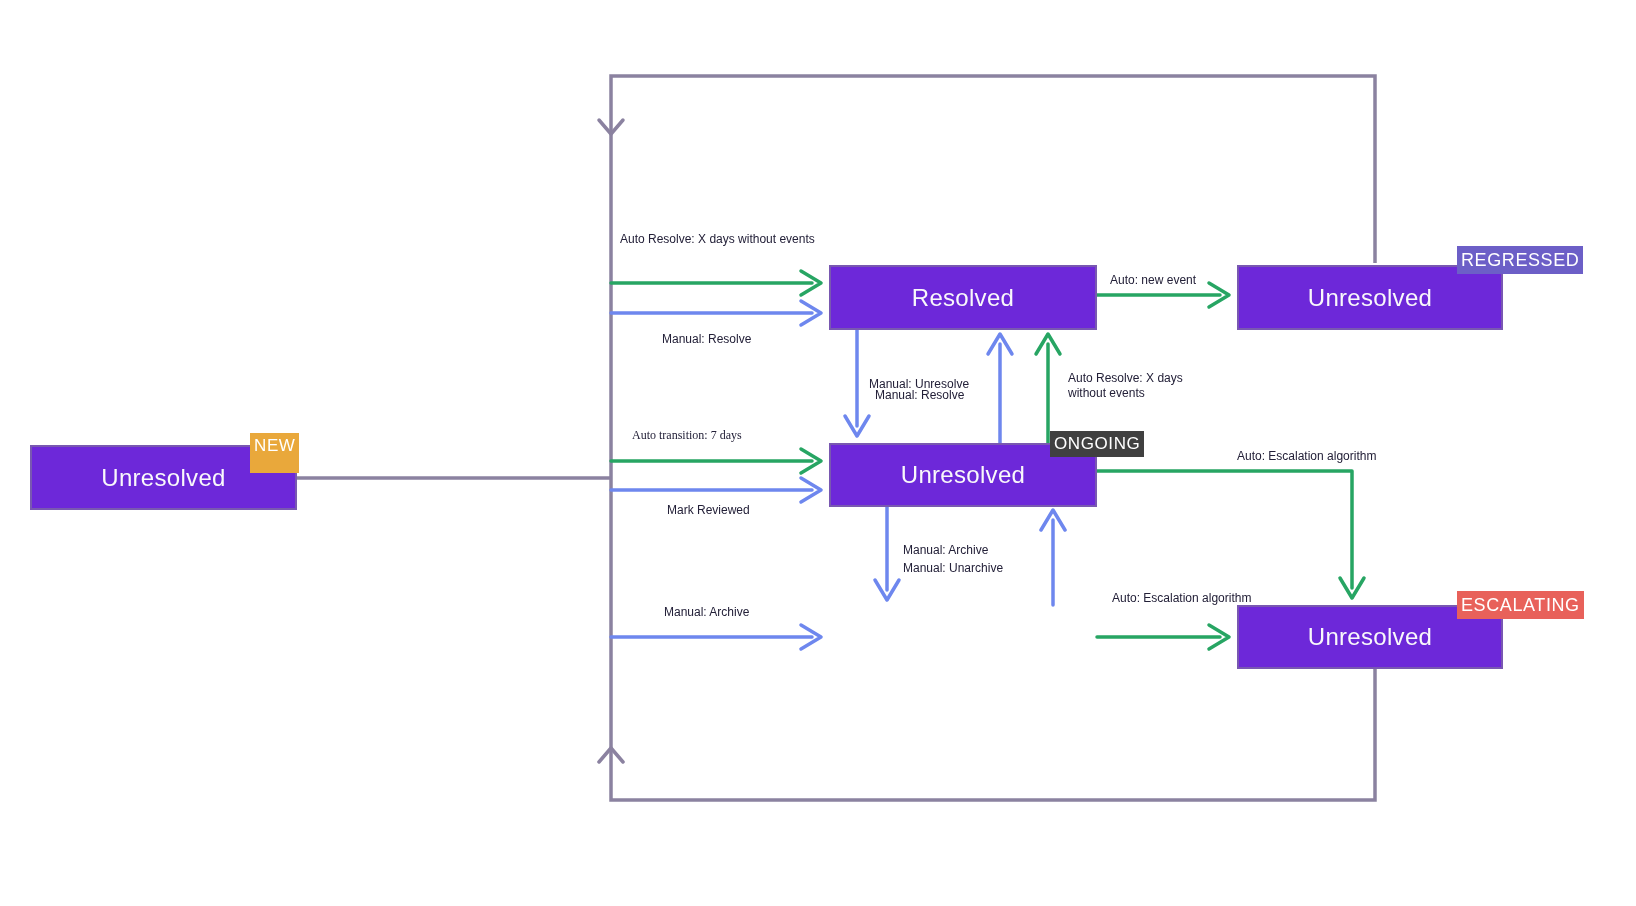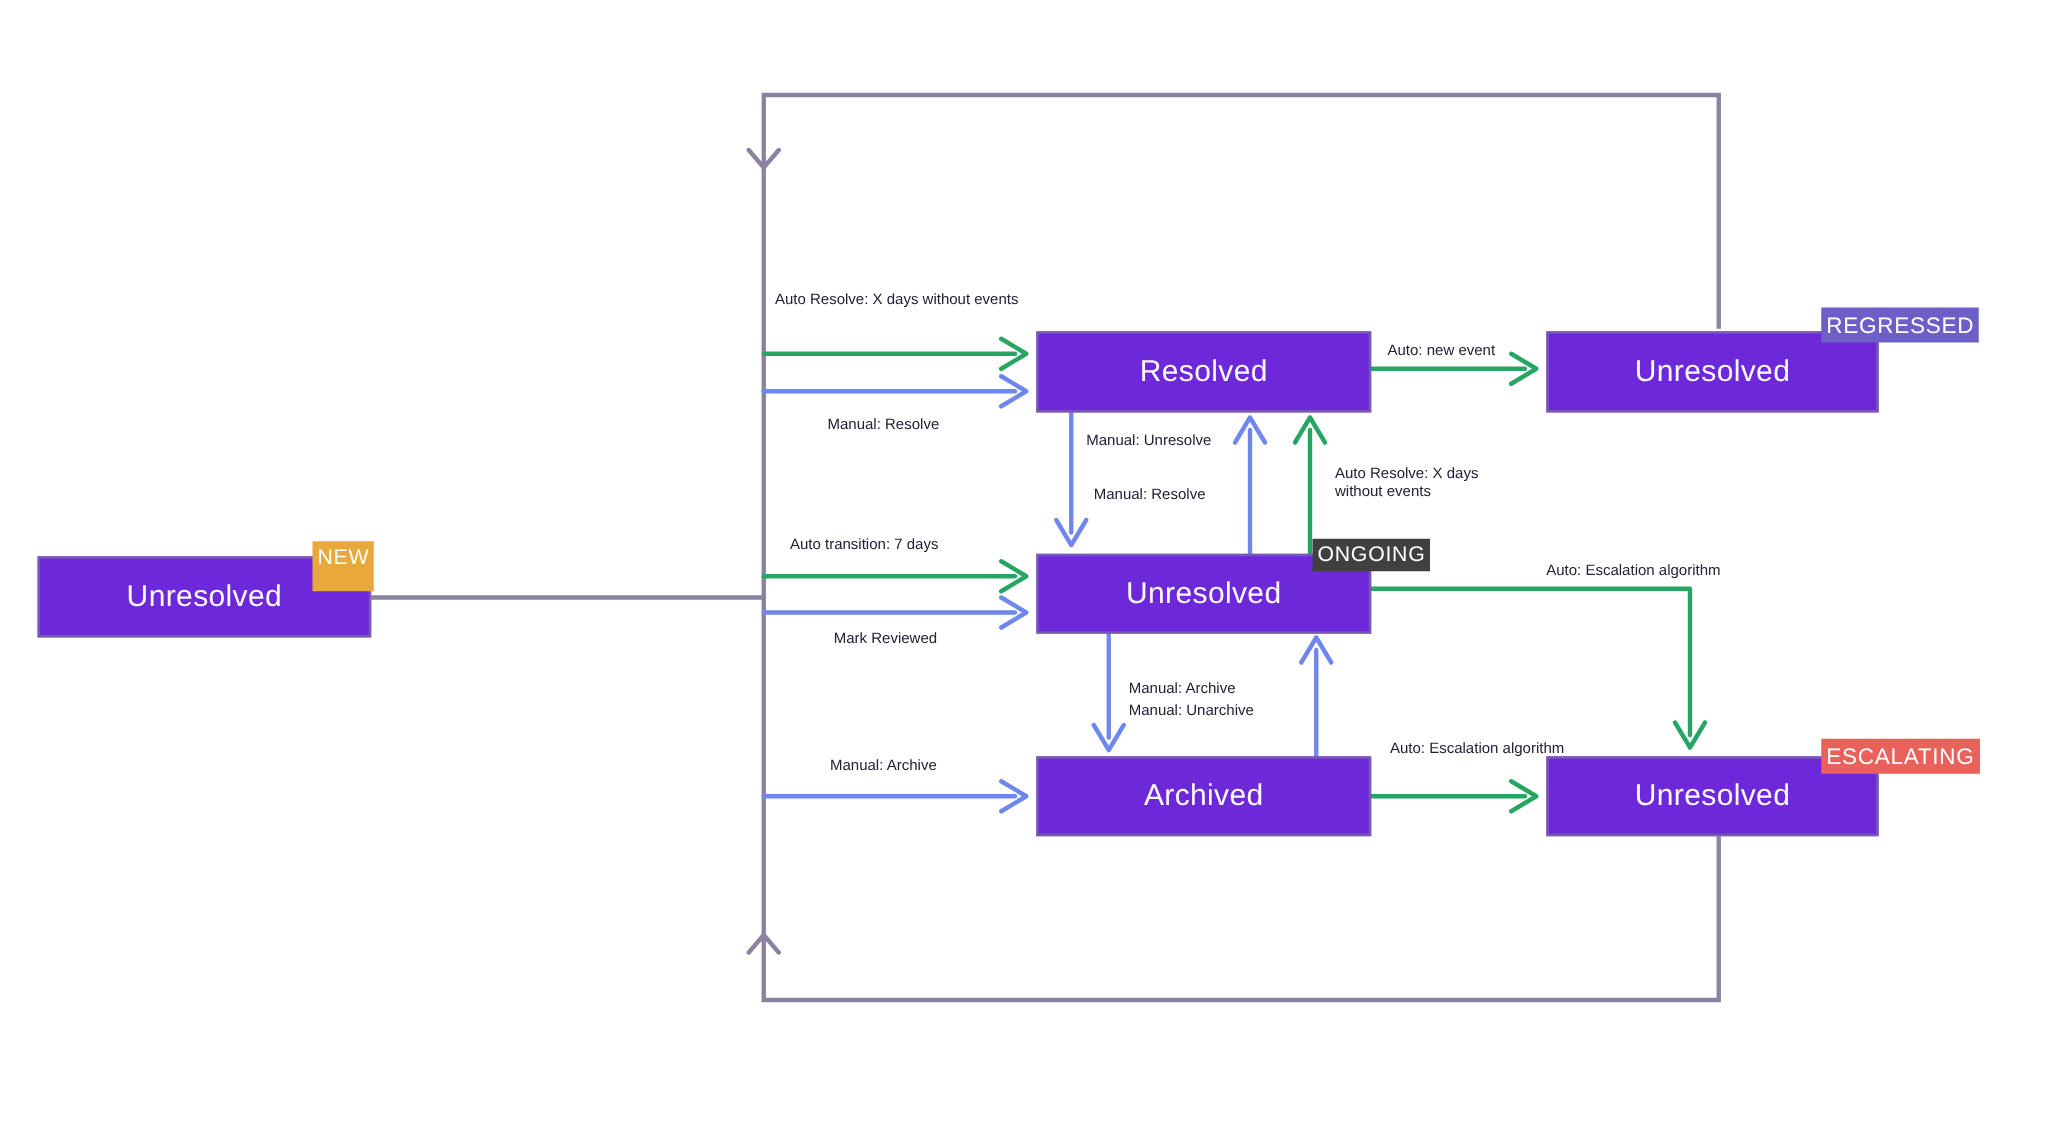--- a/index.html
+++ b/index.html
@@ -111,49 +111,46 @@
   </div>
 
   <div class="node" style="left:1237px; top:265px; width:266px; height:65px;">
     <span class="node-label">Unresolved</span>
   </div>
 
   <div class="node" style="left:829px; top:443px; width:268px; height:64px;">
     <span class="node-label">Unresolved</span>
   </div>
 
-  <div class="node" style="left:829px; top:605px; width:268px; height:64px;">
-    <span class="node-label">Archived</span>
-  </div>
 
   <div class="node" style="left:1237px; top:605px; width:266px; height:64px;">
     <span class="node-label">Unresolved</span>
   </div>
 
   <div class="badge badge-new" style="left:250px; top:433px; height:40px; line-height:26px;">NEW</div>
 
   <div class="badge badge-regressed" style="left:1457px; top:246px;">REGRESSED</div>
 
   <div class="badge badge-ongoing" style="left:1050px; top:431px; height:26px; line-height:26px;">ONGOING</div>
 
   <div class="badge badge-escalating" style="left:1457px; top:591px;">ESCALATING</div>
 
   <div class="edge-label" style="left:620px; top:232px; width:205px;">Auto Resolve: X days without events</div>
 
   <div class="edge-label" style="left:662px; top:332px;">Manual: Resolve</div>
 
   <div class="edge-label" style="left:1110px; top:273px;">Auto: new event</div>
 
-  <div class="edge-label" style="left:869px; top:345px;">Manual: Unresolve</div>
+  <div class="edge-label" style="left:869px; top:377px;">Manual: Unresolve</div>
 
   <div class="edge-label" style="left:875px; top:388px;">Manual: Resolve</div>
 
   <div class="edge-label" style="left:1068px; top:371px; width:118px;">Auto Resolve: X days without events</div>
 
-  <div class="edge-label" style="left:632px; top:428px;">Auto transition: 7 days</div>
+  <div class="edge-label" style="left:632px; top:428px;font-family:Liberation Serif, serif;">Auto transition: 7 days</div>
 
   <div class="edge-label" style="left:667px; top:503px;">Mark Reviewed</div>
 
   <div class="edge-label" style="left:903px; top:543px;">Manual: Archive</div>
 
   <div class="edge-label" style="left:903px; top:561px;">Manual: Unarchive</div>
 
   <div class="edge-label" style="left:664px; top:605px;">Manual: Archive</div>
 
   <div class="edge-label" style="left:1237px; top:449px;">Auto: Escalation algorithm</div>

